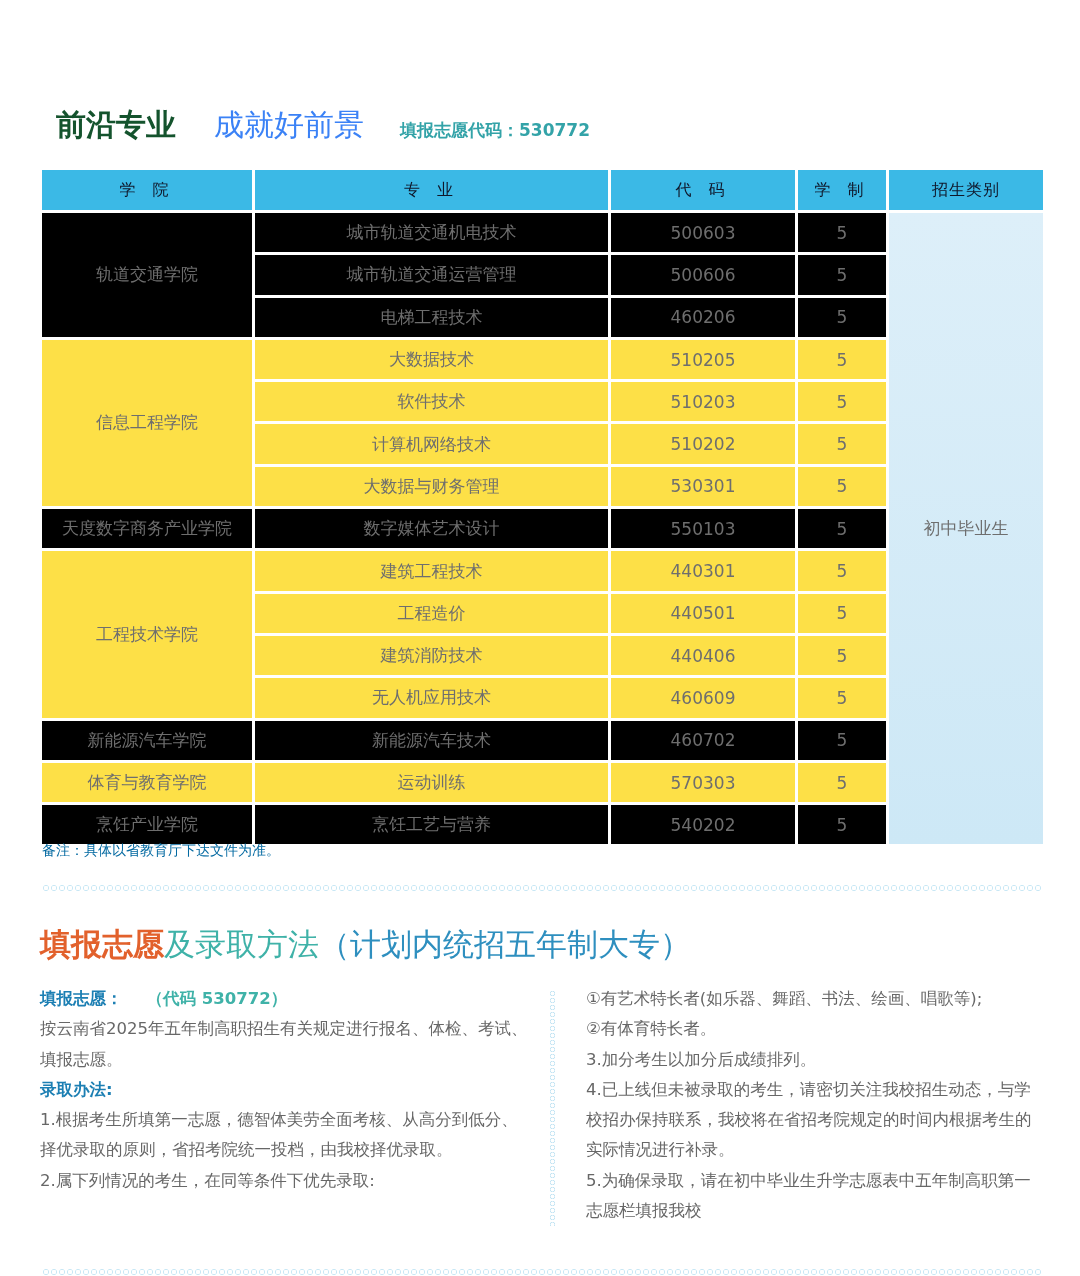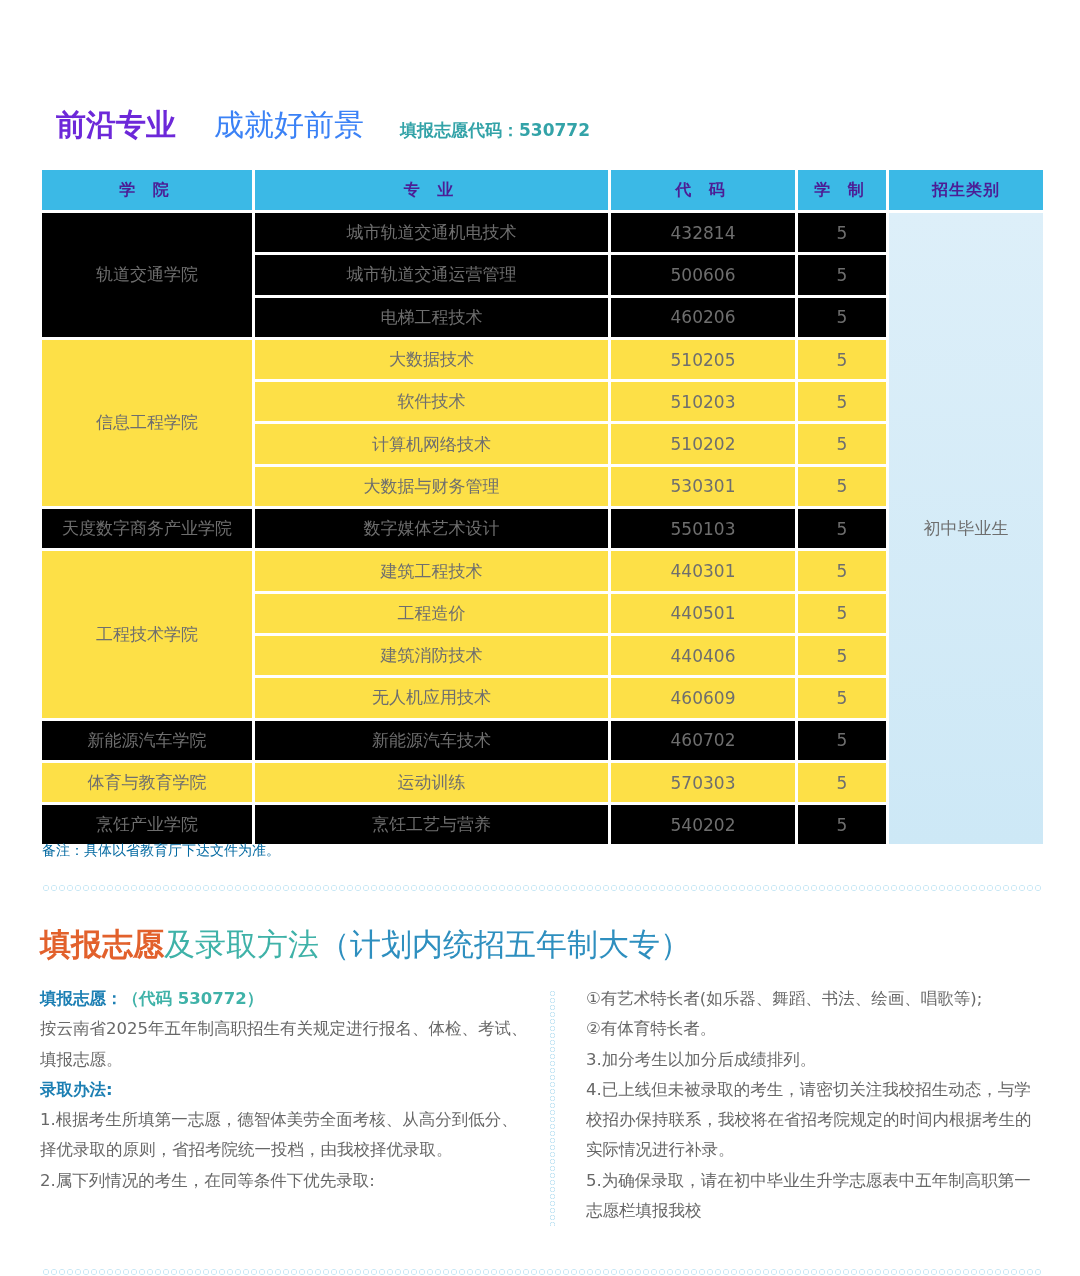--- a/index.html
+++ b/index.html
@@ -7,31 +7,31 @@
     width: 1080px; height: 1276px; background: #ffffff;
     font-family: "DejaVu Sans", "Liberation Sans", sans-serif;
     position: relative; overflow: hidden; color: #6b6b6b;
   }
   .title-row { position: absolute; top: 102px; left: 42px; height: 50px; display: flex; align-items: flex-end; }
   .title-box { position: relative; padding: 0 22px 6px 2px; display: flex; align-items: flex-end; }
   .title-box::after { content: ""; position: absolute; left: 0; right: 0; bottom: -2px; height: 3px; background: #ec9aa6; }
   .title-box::before { content: ""; position: absolute; right: 0; bottom: -2px; width: 3px; height: 34px; background: #ec9aa6; }
   .t-orange { color: #e2612c; font-size: 30px; font-weight: bold; }
   .t-teal { color: #3fb2a8; font-size: 30px; }
-  .t-blue { color: #6d28d9; font-size: 30px; font-weight: bold; margin-left: 14px; padding-bottom: 6px; }
+  .t-blue { color: #14532d; font-size: 30px; font-weight: bold; margin-left: 14px; padding-bottom: 6px; }
   .t-peach { color: #3b82f6; font-size: 30px; margin-left: 38px; padding-bottom: 6px; }
   .t-code { color: #33a3a8; font-size: 17px; font-weight: bold; margin-left: 36px; padding-bottom: 10px; }
 
   table.majors {
     position: absolute; top: 170px; left: 42px; width: 998px;
     border-collapse: separate; border-spacing: 3px 0; table-layout: fixed;
     margin-left: -3px;
   }
   table.majors th {
-    background: #3bb9e6; color: #4c1d95; font-size: 16px; font-weight: bold;
+    background: #3bb9e6; color: #0f172a; font-size: 16px; font-weight: normal;
     height: 38px; letter-spacing: 6px; border-bottom: 3px solid #ffffff;
   }
   table.majors td {
     text-align: center; font-size: 17px; color: #6e6e6e; height: 37.3px;
     border-bottom: 3px solid #ffffff;
   }
   td.c-light { background: #000000; }
   td.c-mid { background: #fde047; }
   td.c-category { background: linear-gradient(180deg,#ddeff9,#cde8f6); }
   td.c-college { font-size: 17px; }
@@ -44,21 +44,21 @@
   }
   .sec2-title { position: absolute; top: 924px; left: 40px; font-size: 31px; }
   .sec2-title .o { color: #e2612c; font-weight: bold; }
   .sec2-title .t { color: #3fb2a8; }
   .sec2-title .b { color: #2e8fbf; text-align: right; }
 
   .col { position: absolute; top: 984px; font-size: 16.5px; line-height: 30.3px; color: #676767; }
   .col.left { left: 40px; width: 490px; }
   .col.right { left: 586px; width: 460px; }
   .lbl { color: #1c7fb3; font-weight: bold; }
-  .lbl .code { color: #3fb2a8; }
+  .lbl .code { color: #3fb2a8; margin-left: 24px; }
   .vdiv {
     position: absolute; left: 549px; top: 990px; width: 7px; height: 236px;
     background-image: radial-gradient(circle at 3.5px 3.5px, transparent 1.8px, #bfe3f3 2.2px, transparent 3px);
     background-size: 7px 7px;
   }
   p { margin: 0; }
 </style>
 </head>
 <body>
 
@@ -82,21 +82,21 @@
       <th>专 业</th>
       <th>代 码</th>
       <th>学 制</th>
       <th style="letter-spacing:1px">招生类别</th>
     </tr>
   </thead>
   <tbody id="tbody">
       <tr>
         <td class="c-college c-light" rowspan="3">轨道交通学院</td>
         <td class="c-light">城市轨道交通机电技术</td>
-        <td class="c-light">432814</td>
+        <td class="c-light">500603</td>
         <td class="c-light">5</td>
         <td class="c-category" rowspan="15">初中毕业生</td>
       </tr>
       <tr>
         <td class="c-light">城市轨道交通运营管理</td>
         <td class="c-light">500606</td>
         <td class="c-light">5</td>
       </tr>
       <tr>
         <td class="c-light">电梯工程技术</td>

